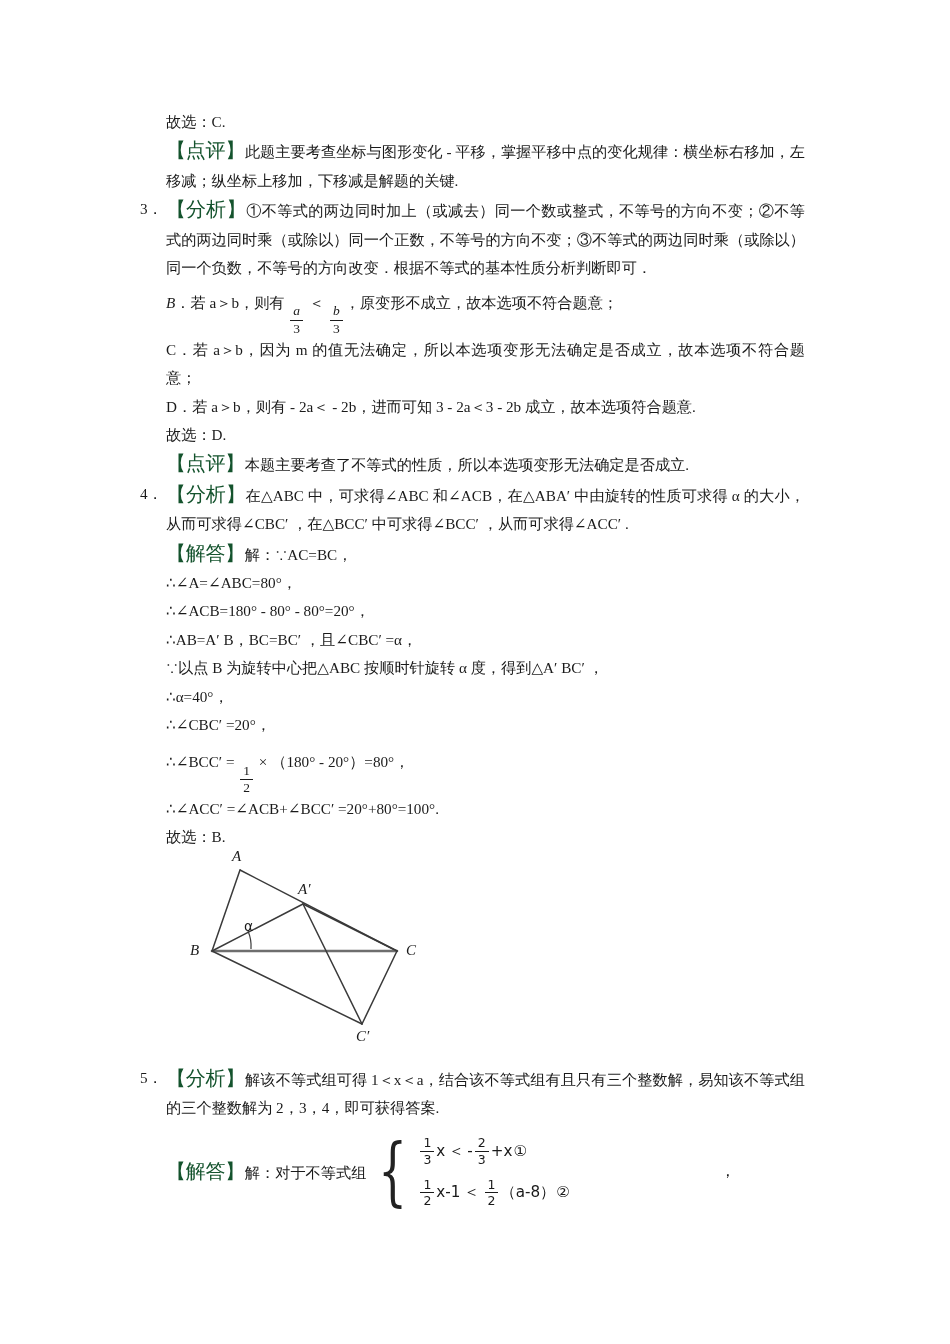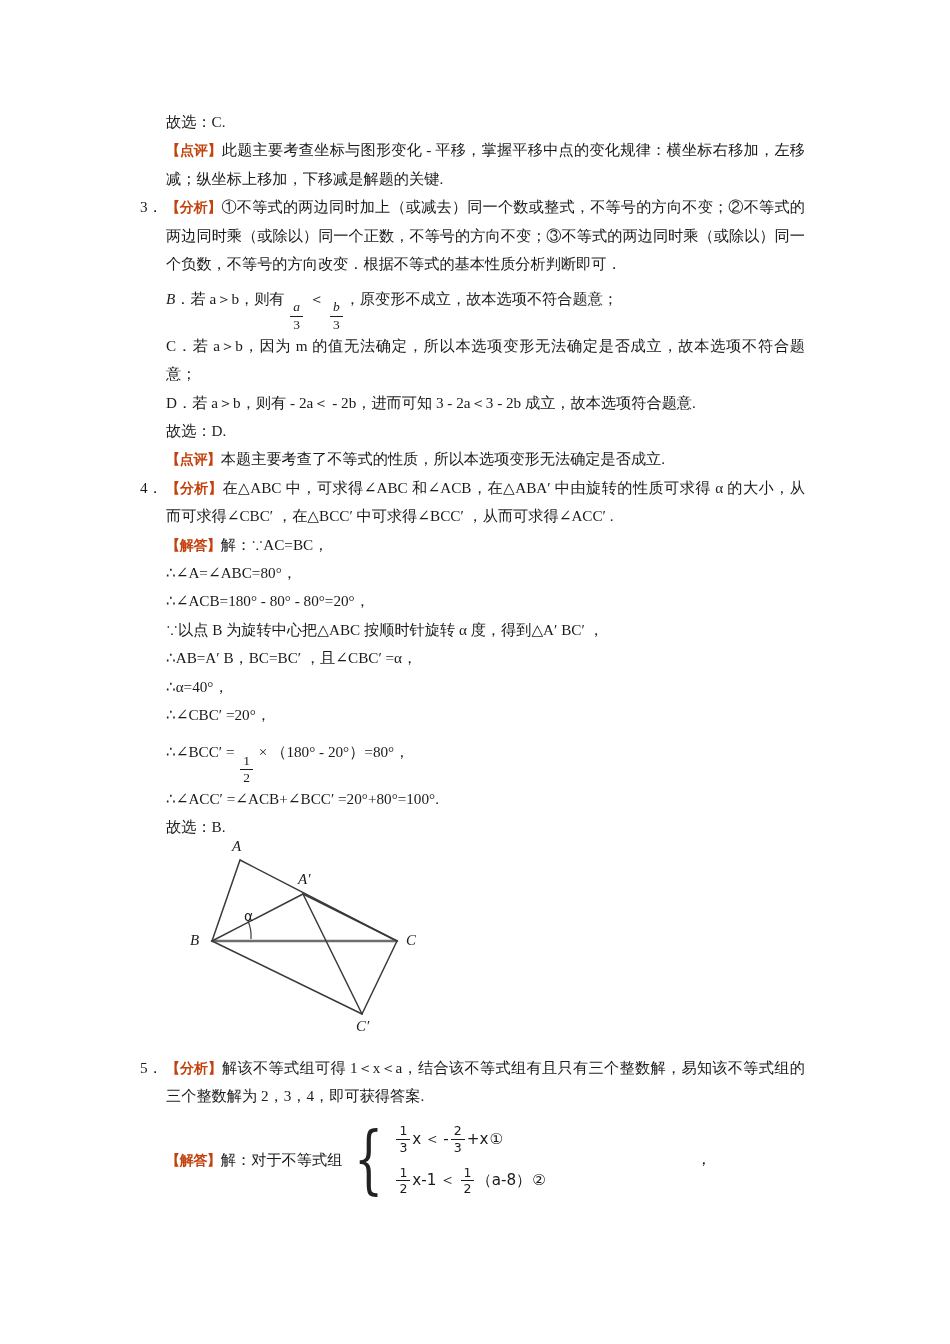--- a/index.html
+++ b/index.html
@@ -52,24 +52,24 @@
     top: 0;
     font-size: 15.2px;
     line-height: 28.4px;
     font-family: "Liberation Serif", serif;
   }
   .indent {
     padding-left: 26px;
   }
 
   .tag {
-    color: #c2410c;
+    color: #14532d;
     font-family: "DejaVu Sans", "Liberation Sans", sans-serif;
-    font-size: 14px;
-    font-weight: 700;
+    font-size: 20px;
+    font-weight: 400;
     letter-spacing: -0.3px;
   }
   .mi {           
     font-style: italic;
     font-family: "Liberation Serif", serif;
   }
   .mu {           
     font-family: "Liberation Serif", serif;
   }
 
@@ -203,24 +203,24 @@
       <span class="tag">【解答】</span><span>解：∵AC=BC，</span>
     </div>
 
     <div class="blk line indent">
       <span>∴∠A=∠ABC=80°，</span>
     </div>
     <div class="blk line indent">
       <span>∴∠ACB=180° - 80° - 80°=20°，</span>
     </div>
     <div class="blk line indent">
+      <span>∴AB=A′ B，BC=BC′ ，且∠CBC′ =α，</span>
+    </div>
+    <div class="blk line indent">
       <span>∵以点 B 为旋转中心把△ABC 按顺时针旋转 α 度，得到△A′ BC′ ，</span>
-    </div>
-    <div class="blk line indent">
-      <span>∴AB=A′ B，BC=BC′ ，且∠CBC′ =α，</span>
     </div>
     <div class="blk line indent">
       <span>∴α=40°，</span>
     </div>
     <div class="blk line indent">
       <span>∴∠CBC′ =20°，</span>
     </div>
 
     <div class="blk line indent" style="line-height:46px;">
       <span>∴∠BCC′ =</span>

